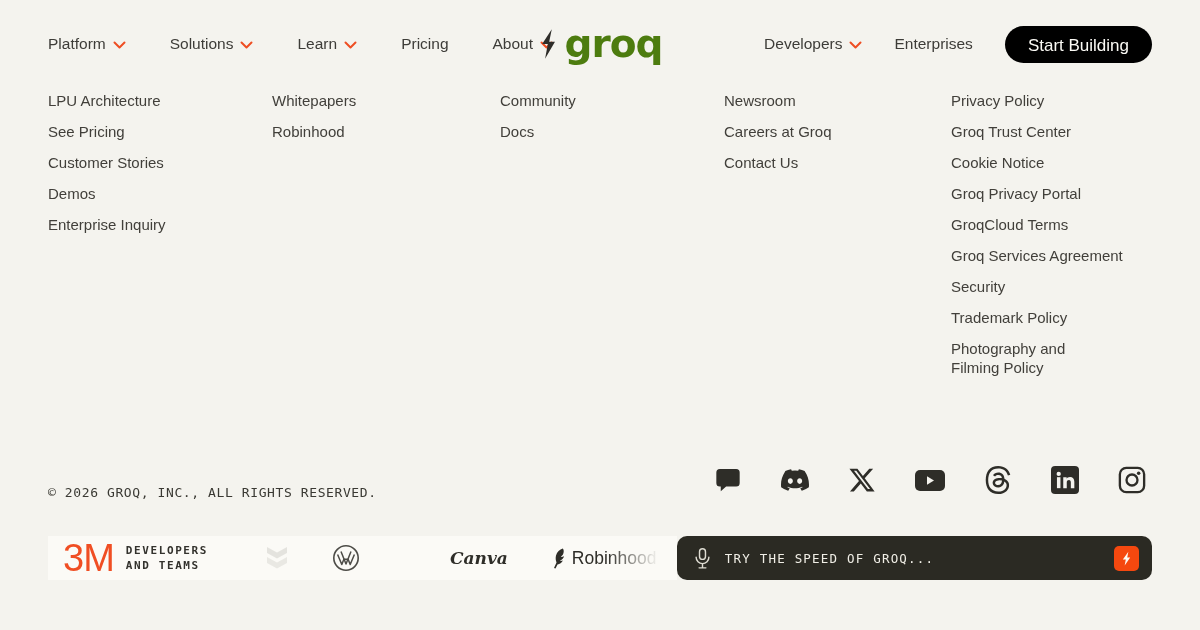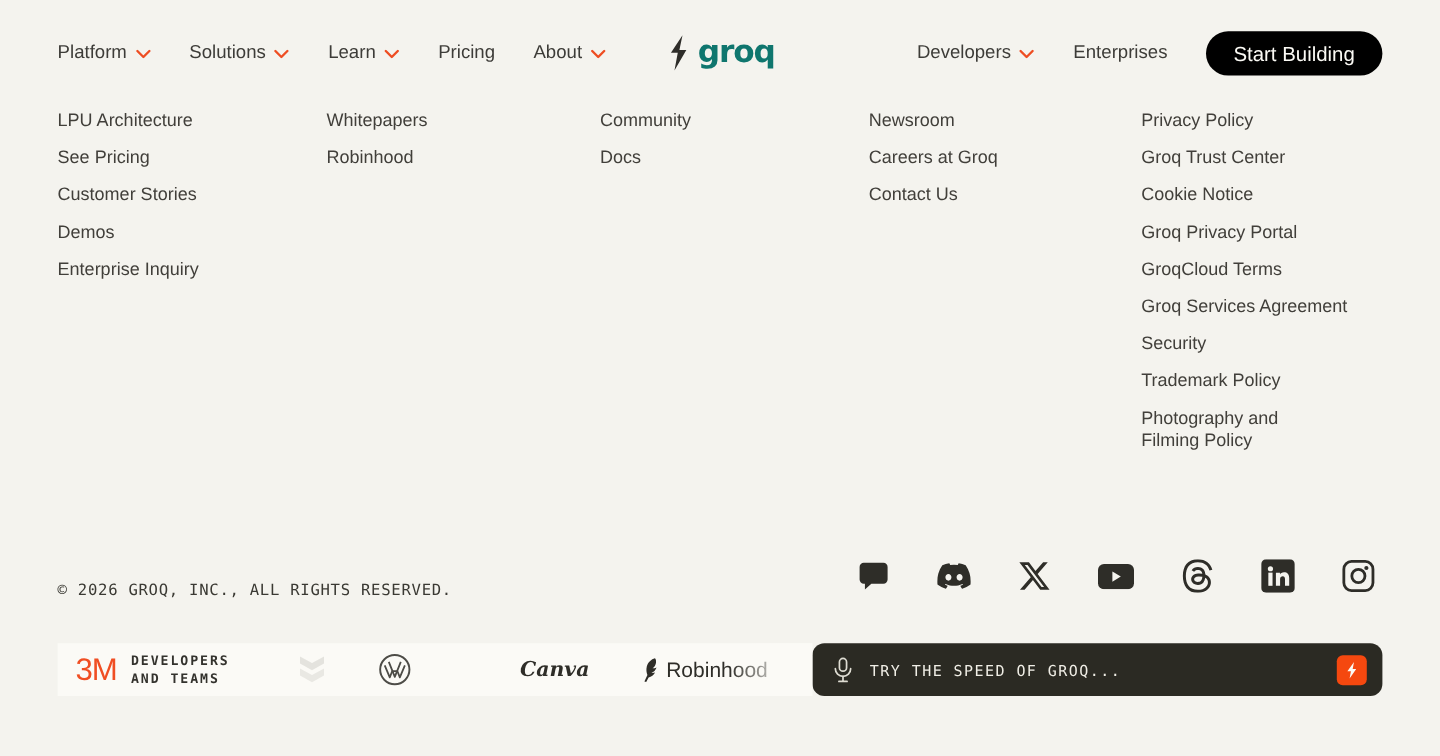--- a/index.html
+++ b/index.html
@@ -11,26 +11,26 @@
     overflow:hidden;
     color:#3d3c37;
   }
   a { text-decoration:none; color:inherit; cursor:pointer; }
 
   
   .nav {
     position:absolute; top:0; left:0; right:0; height:88px;
     display:flex; align-items:center; padding:0 48px;
   }
-  .nav-left { display:flex; align-items:center; gap:32px; }
+  .nav-left { display:flex; align-items:center; gap:44px; }
   .nav-right { margin-left:auto; display:flex; align-items:center; gap:32px; }
   .nav-item { display:flex; align-items:center; gap:7px; font-size:15.5px; color:#3d3c38; cursor:pointer; white-space:nowrap; }
   .chev { display:block; margin-top:2px; }
   .logo { position:absolute; left:50%; top:24px; transform:translateX(-50%); display:flex; align-items:center; gap:5px; cursor:pointer; }
-  .logo-text { font-family:"DejaVu Sans", sans-serif; font-weight:bold; font-size:26px; letter-spacing:-1px; color:#0f766e; line-height:40px; }
+  .logo-text { font-family:"DejaVu Sans", sans-serif; font-weight:bold; font-size:39px; letter-spacing:-1px; color:#4d7c0f; line-height:40px; }
   .cta {
     background:#000000; color:#fbfaf5; border:none; cursor:pointer;
     height:37px; padding:10px 23px; border-radius:19px;
     font-family:"Liberation Sans", sans-serif; font-size:17px;
   }
 
   
   .links {
     position:absolute; top:91px; left:48px; right:48px;
     display:grid; grid-template-columns:224px 228px 224px 227px 1fr;
@@ -54,21 +54,21 @@
   .ticker {
     width:630px; height:44px; background:#fbfaf6;
     display:flex; align-items:center; position:relative; overflow:hidden;
     padding-left:15px;
   }
   .ticker::after {
     content:""; position:absolute; top:0; right:0; bottom:0; width:70px;
     background:linear-gradient(to left, #fbfaf6 25%, rgba(251,250,246,0));
     pointer-events:none;
   }
-  .stat-value { font-size:26px; color:#f04e23; letter-spacing:-1px; line-height:40px; }
+  .stat-value { font-size:38px; color:#f04e23; letter-spacing:-1px; line-height:40px; }
   .stat-label {
     margin-left:12px; font-family:"DejaVu Sans Mono", monospace;
     font-size:11px; letter-spacing:1.6px; color:#33322d; line-height:15px; font-weight:bold;
   }
   .ticker-logos { display:flex; align-items:center; margin-left:56px; gap:42px; }
   .logo-chevron { opacity:.5; }
   .canva-word { font-family:"DejaVu Serif", serif; font-style:italic; font-weight:bold; font-size:17px; color:#2e2d28;margin-left:48px; }
   .robinhood { display:flex; align-items:center; gap:6px; }
   .robinhood-word { font-size:17.5px; font-weight:500; color:#2e2d28; }
   .riot { display:flex; align-items:center; gap:4px; opacity:.45; }

